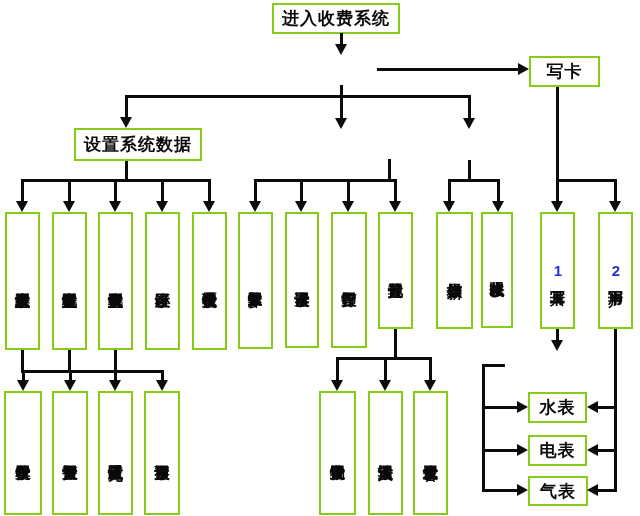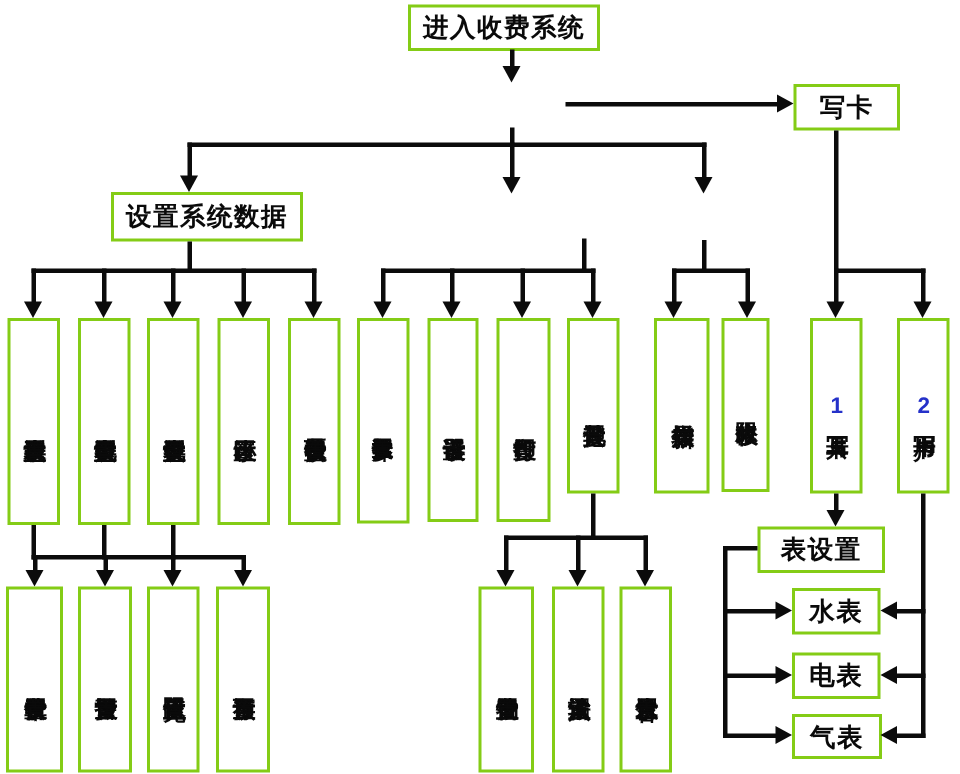--- a/index.html
+++ b/index.html
@@ -84,21 +84,20 @@
   </div>
 
   <div class="node v n-unitprice">收费单价设置</div>
   <div class="node v n-alarm">报警量设置</div>
   <div class="node v n-recharge">充值上限设置</div>
   <div class="node v n-prestore">预存量设置</div>
   <div class="node v n-property">物业费设置</div>
   <div class="node v n-inputmethod">输入法设置</div>
   <div class="node v n-capwater">容量水价设置</div>
 
-  <div class="node h n-metersettings">表设置</div>
   <div class="node h n-watermeter">水表</div>
   <div class="node h n-elecmeter">电表</div>
   <div class="node h n-gasmeter">气表</div>
 
   <div class="vl" style="left:340px;top:33px;height:13px;"></div>
   <div class="ad" style="left:335px;top:44px;"></div>
 
   <div class="hl" style="left:377px;top:68px;width:142px;"></div>
   <div class="ar" style="left:518px;top:63px;"></div>
 

